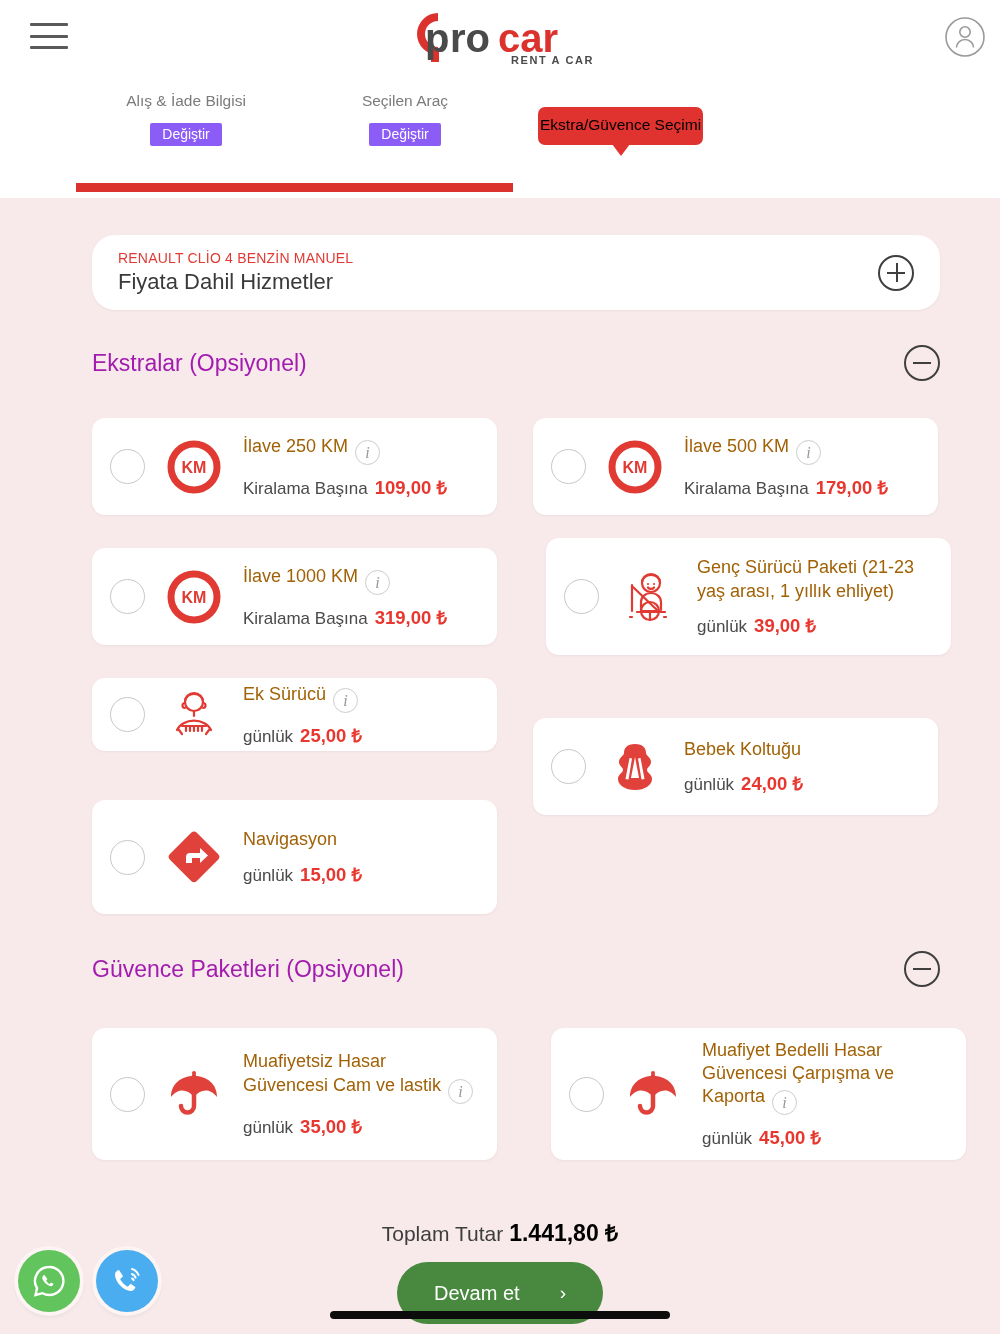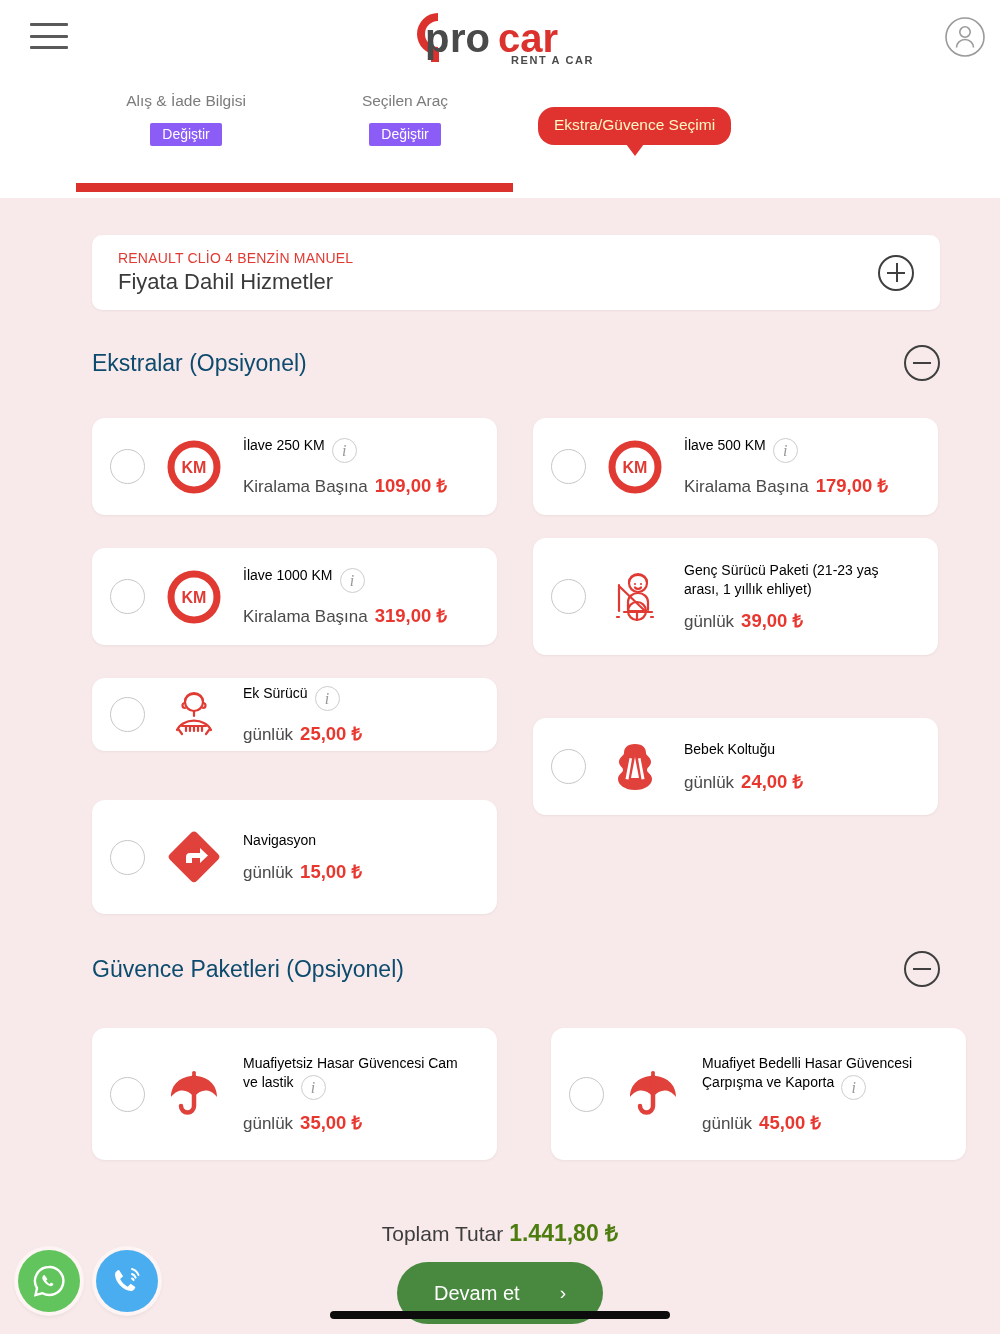--- a/index.html
+++ b/index.html
@@ -32,81 +32,81 @@
   .step { position: absolute; text-align: center; }
   .step-label { font-size: 15.5px; color: #7b7b7b; white-space: nowrap; }
   .step-change {
     display: inline-block; margin-top: 13px; background: #8b5cf6; color: #fff;
     font-size: 14px; padding: 3px 12px 4px; border-radius: 2px; cursor: pointer;
   }
   .step1 { left: 96px; top: 0; width: 180px; }
   .step2 { left: 320px; top: 0; width: 170px; }
   .step-current {
     position: absolute; left: 538px; top: 15px;
-    background: #e0332f; color: #fef9c3; font-size: 15.5px;
-    padding: 9px 16px 11px; border-radius: 16px; white-space: nowrap; cursor: pointer;
+    background: #e0332f; color: #000000; font-size: 15.5px;
+    padding: 9px 2px 11px; border-radius: 7px; white-space: nowrap; cursor: pointer;
   }
   .step-current:after {
     content: ""; position: absolute; left: 50%; bottom: -11px; transform: translateX(-50%);
     border-left: 9px solid transparent; border-right: 9px solid transparent;
     border-top: 12px solid #e0332f;
   }
   .progress-track { position: absolute; left: 0; top: 183px; width: 1000px; height: 8px; background: transparent; }
   .progress-fill { position: absolute; left: 76px; top: 183px; width: 437px; height: 9px; background: #dc322e; }
 
   
   .content { position: absolute; top: 198px; left: 0; width: 1000px; }
 
   .included-card {
     position: absolute; left: 92px; top: 37px; width: 848px; height: 75px;
-    background: #fff; border-radius: 10px; box-shadow: 0 1px 3px rgba(0,0,0,.05);
+    background: #fff; border-radius: 23px; box-shadow: 0 1px 3px rgba(0,0,0,.05);
     display: flex; align-items: center; padding: 0 26px; cursor: pointer;
   }
   .included-text { flex: 1; }
   .included-sub { font-size: 14px; color: #e03a33; letter-spacing: .2px; }
   .included-title { font-size: 22px; color: #3a3a3a; margin-top: 3px; }
 
   .circle-btn { width: 36px; height: 36px; border: 2px solid #3f3f3f; border-radius: 50%; position: relative; flex: none; cursor: pointer; }
   .circle-btn:before { content:""; position:absolute; left:7px; top:15px; width:18px; height:2.4px; background:#3f3f3f; }
   .circle-btn.plus:after { content:""; position:absolute; left:15.8px; top:6.5px; width:2.4px; height:19px; background:#3f3f3f; }
 
   .section-head {
     position: absolute; left: 92px; width: 848px; height: 42px;
     display: flex; align-items: center; cursor: pointer;
   }
-  .section-title { flex: 1; font-size: 23px; color: #0c4a6e; }
+  .section-title { flex: 1; font-size: 23px; color: #a21caf; }
   #extras-head { top: 144px; }
   #insurance-head { top: 750px; }
 
   
   .opt-card {
     position: absolute; background: #fff; border-radius: 13px;
     box-shadow: 0 1px 3px rgba(0,0,0,.05);
     display: flex; align-items: center; padding: 0 18px; cursor: pointer;
   }
   .radio { width: 35px; height: 35px; border: 1.4px solid #c9c6c6; border-radius: 50%; flex: none; margin-right: 14px; cursor: pointer; }
   .opt-icon { width: 70px; height: 70px; flex: none; display: flex; align-items: center; justify-content: center; margin-right: 14px; }
   .opt-body { flex: 1; padding-right: 4px; }
-  .opt-name { font-size: 14px; color: #000000; line-height: 1.28; display: inline; }
+  .opt-name { font-size: 18px; color: #a16207; line-height: 1.28; display: inline; }
   .opt-name-wrap { display: block; }
   .info-icon {
     display: inline-block; vertical-align: -6px; width: 25px; height: 25px;
     border: 1.4px solid #cfcccc; border-radius: 50%; color: #9c9898;
     font-style: italic; font-family: "Liberation Serif", serif; font-size: 16px;
     text-align: center; line-height: 23px; margin-left: 7px; cursor: pointer;
   }
   .opt-price-row { margin-top: 9px; font-size: 17px; color: #4a4a4a; }
   .opt-price { color: #e8372f; font-weight: bold; font-size: 18.5px; margin-left: 7px; }
 
   
   .total {
     position: absolute; left: 0; top: 1018px; width: 1000px; text-align: center;
     font-size: 21px; color: #3d3d3d;
   }
-  .total-amount { color: #4d7c0f; font-weight: bold; font-size: 23px; margin-left: 6px; }
+  .total-amount { color: #000000; font-weight: bold; font-size: 23px; margin-left: 6px; }
   .continue-btn {
     position: absolute; left: 50%; transform: translateX(-50%); top: 1064px;
     width: 206px; height: 62px; background: #48893f; color: #fff;
     border: none; border-radius: 31px; font-size: 20px; font-family: "Liberation Sans", sans-serif;
     display: flex; align-items: center; justify-content: center; gap: 40px; cursor: pointer;
   }
   .continue-chev { font-size: 19px; }
 
   .fab { position: absolute; border-radius: 50%; cursor: pointer;
          box-shadow: 0 0 0 4px #fdf4f3, 0 2px 6px rgba(0,0,0,.18); }
@@ -217,21 +217,21 @@
             <circle cx="29" cy="29" r="23" fill="none" stroke="#e03a33" stroke-width="7"></circle>
             <text x="29" y="35" text-anchor="middle" font-family="Liberation Sans, sans-serif" font-size="16" font-weight="bold" fill="#e03a33">KM</text>
           </svg>
       </div>
       <div class="opt-body">
         <div class="opt-name-wrap"><span class="opt-name">İlave 1000 KM</span><span class="info-icon">i</span></div>
         <div class="opt-price-row"><span>Kiralama Başına</span><span class="opt-price">319,00 ₺</span></div>
       </div>
     </div>
 
-    <div class="opt-card" style="left:533px; top:340px; width:405px; height:117px;">
+    <div class="opt-card" style="left:546px; top:340px; width:405px; height:117px;">
       <div class="radio"></div>
       <div class="opt-icon">
         <svg width="62" height="62" viewBox="0 0 62 62" fill="none" stroke="#e03a33" stroke-width="2.2" stroke-linecap="round">
           <circle cx="34" cy="17" r="9"></circle>
           <path d="M25 16 a9 7 0 0 1 18 0"></path>
           <circle cx="31" cy="18" r="1.1" fill="#e03a33" stroke="none"></circle>
           <circle cx="37" cy="18" r="1.1" fill="#e03a33" stroke="none"></circle>
           <path d="M31 21.5 a3.5 3 0 0 0 6 0"></path>
           <path d="M24 44 v-8 a10 9 0 0 1 20 0 v8"></path>
           <path d="M15 19 v26"></path>

